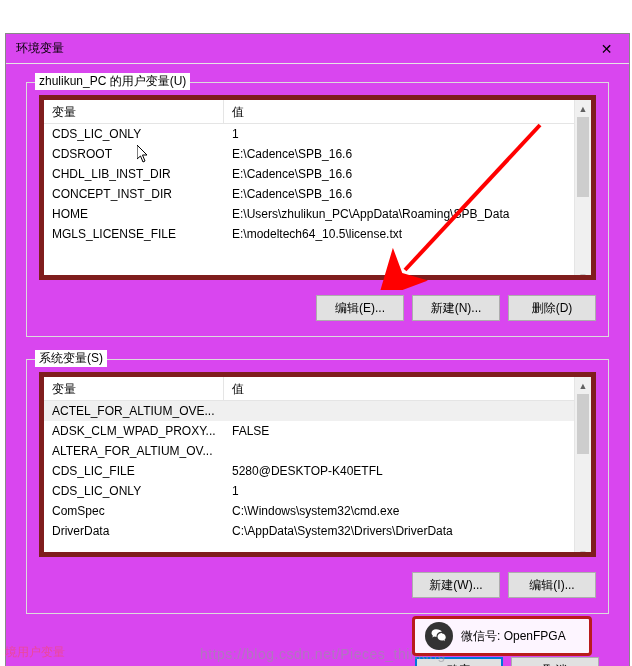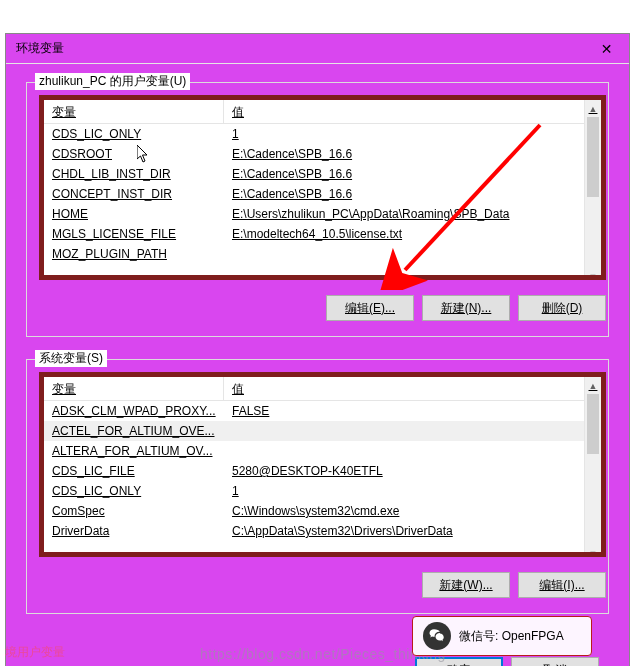--- a/index.html
+++ b/index.html
@@ -2,21 +2,21 @@
 <html><head>
 <meta charset="utf-8">
 <style>
 * { box-sizing: border-box; margin: 0; padding: 0; }
 body { font-family: "Microsoft YaHei", "Segoe UI", Tahoma, sans-serif; font-size: 12px; background: #fff; width: 632px; height: 666px; position: relative; overflow: hidden; }
 .window { position: absolute; left: 5px; top: 12px; width: 625px; height: 666px; border: 1px solid #888; background: #d946ef; margin-top: 21px; }
 .titlebar { height: 30px; display: flex; align-items: center; justify-content: space-between; padding: 0 0 0 10px; border-bottom: 1px solid #e5e5e5; }
 .title { font-size: 12px; }
 .close-btn { width: 45px; height: 30px; display: flex; align-items: center; justify-content: center; font-size: 14px; cursor: default; }
 .content { padding: 18px 20px 15px 20px; }
-.group { border: 1px solid #dcdcdc; padding: 12px 2px 15px 12px; margin-bottom: 22px; position: relative; text-decoration: underline; }
+.group { border: 1px solid #dcdcdc; padding: 12px 12px 15px 12px; margin-bottom: 22px; position: relative; }
 .group-label { position: absolute; top: -10px; left: 8px; background: #fff; padding: 0 4px; font-size: 12px; }
 .listview { border: 5px solid #7f1d1d; background: #fff; height: 185px; overflow: hidden; position: relative; }
 .lv-inner { display: flex; }
 .lv-body { flex: 1; }
 .lv-header { display: flex; background: #fff; border-bottom: 1px solid #e5e5e5; height: 24px; }
 .lv-header .col { padding: 4px 8px; border-right: 1px solid #e5e5e5; font-size: 12px; }
 .lv-header .col:last-child { border-right: none; flex: 1; }
 .lv-row { display: flex; height: 20px; align-items: center; }
 .lv-row .cell { padding: 2px 8px; font-size: 12px; white-space: nowrap; overflow: hidden; text-overflow: ellipsis; }
 .col-var { width: 180px; }
@@ -25,21 +25,21 @@
 .sb-arrow { height: 17px; display: flex; align-items: center; justify-content: center; font-size: 9px; color: #606060; }
 .sb-track { flex: 1; position: relative; }
 .sb-thumb { position: absolute; left: 2px; right: 2px; background: #cdcdcd; border-radius: 0; }
 .btn-row { display: flex; justify-content: flex-end; gap: 8px; margin-top: 15px; }
 .btn { min-width: 88px; height: 26px; border: 1px solid #adadad; background: #e1e1e1; font-size: 12px; padding: 0 14px; cursor: default; display: inline-flex; align-items: center; justify-content: center; font-family: inherit; }
 .dialog-btns { position: absolute; right: 30px; bottom: 15px; display: flex; gap: 8px; }
 .btn-primary { border: 2px solid #0078d7; background: #e1e1e1; }
 .cursor { position: absolute; left: 110px; top: 62px; font-size: 16px; z-index: 100; pointer-events: none; }
 .arrow-annotation { position: absolute; left: 380px; top: 120px; pointer-events: none; z-index: 50; }
 .watermark { position: absolute; bottom: 4px; left: 200px; white-space: nowrap; color: rgba(150,150,160,0.6); font-size: 14px; letter-spacing: 0.5px; z-index: 5; pointer-events: none; }
-.overlay-box { position: absolute; bottom: 10px; right: 40px; width: 180px; height: 40px; background: rgba(255,255,255,0.95); border: 1px solid #b91c1c; border-radius: 4px; display: flex; align-items: center; padding: 0 10px; gap: 8px; z-index: 60; font-size: 12px; }
+.overlay-box { position: absolute; bottom: 10px; right: 40px; width: 180px; height: 40px; background: rgba(255,255,255,0.95); border: 3px solid #b91c1c; border-radius: 4px; display: flex; align-items: center; padding: 0 10px; gap: 8px; z-index: 60; font-size: 12px; }
 .overlay-avatar { width: 28px; height: 28px; border-radius: 50%; background: #333; color: #fff; display: flex; align-items: center; justify-content: center; font-size: 14px; }
 .bg-hint { position: absolute; left: 5px; bottom: 5px; font-size: 12px; color: #ec4899; z-index: 1; }
 .lv-row-sel { background: #f0f0f0; }
 </style>
 </head>
 <body>
 
 <div class="bg-hint">境用户变量</div>
 
 <div class="window">
@@ -85,21 +85,20 @@
               </div>
             <div class="lv-row">
                 <div class="cell col-var">HOME</div>
                 <div class="cell col-val">E:\Users\zhulikun_PC\AppData\Roaming\SPB_Data</div>
               </div>
             <div class="lv-row">
                 <div class="cell col-var">MGLS_LICENSE_FILE</div>
                 <div class="cell col-val">E:\modeltech64_10.5\license.txt</div>
               </div>
             <div class="lv-row">
-                <div class="cell col-var">MOZ_PLUGIN_PATH</div>
                 <div class="cell col-val"></div>
               </div>
           </div>
           <div class="scrollbar">
             <div class="sb-arrow">▲</div>
             <div class="sb-track">
                 <div class="sb-thumb" style="top:0;height:80px;"></div>
               </div>
             <div class="sb-arrow">▼</div>
           </div>
@@ -116,27 +115,27 @@
     <div class="group">
       <span class="group-label">系统变量(S)</span>
 
       <div class="listview">
         <div class="lv-inner">
           <div class="lv-body">
             <div class="lv-header">
               <div class="col col-var">变量</div>
               <div class="col col-val">值</div>
             </div>
-            <div class="lv-row">
-                <div class="cell col-var">ADSK_CLM_WPAD_PROXY...</div>
-                <div class="cell col-val">FALSE</div>
-              </div>
             <div class="lv-row lv-row-sel">
                 <div class="cell col-var">ACTEL_FOR_ALTIUM_OVE...</div>
                 <div class="cell col-val"></div>
+              </div>
+            <div class="lv-row">
+                <div class="cell col-var">ADSK_CLM_WPAD_PROXY...</div>
+                <div class="cell col-val">FALSE</div>
               </div>
             <div class="lv-row">
                 <div class="cell col-var">ALTERA_FOR_ALTIUM_OV...</div>
                 <div class="cell col-val"></div>
               </div>
             <div class="lv-row">
                 <div class="cell col-var">CDS_LIC_FILE</div>
                 <div class="cell col-val">5280@DESKTOP-K40ETFL</div>
               </div>
             <div class="lv-row">

